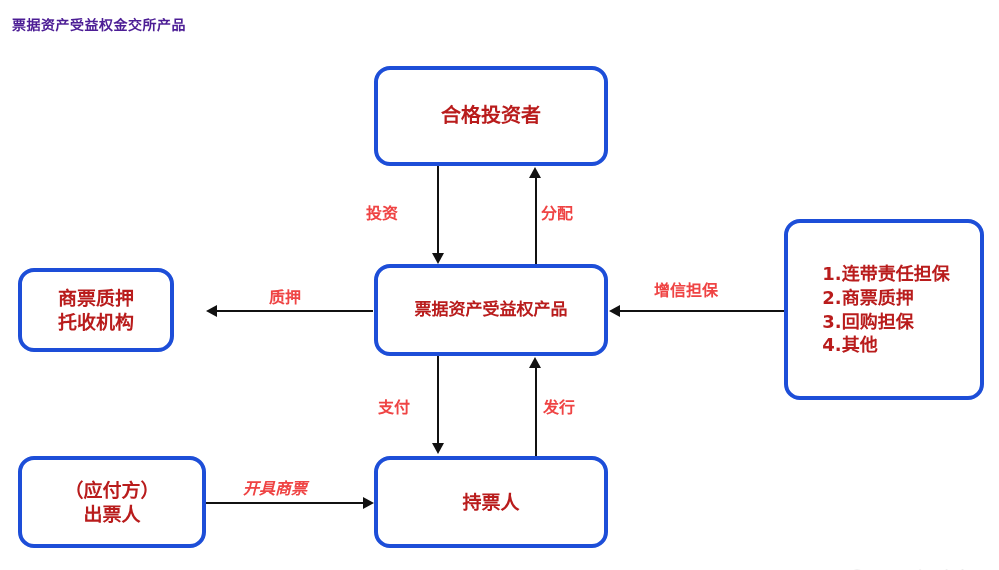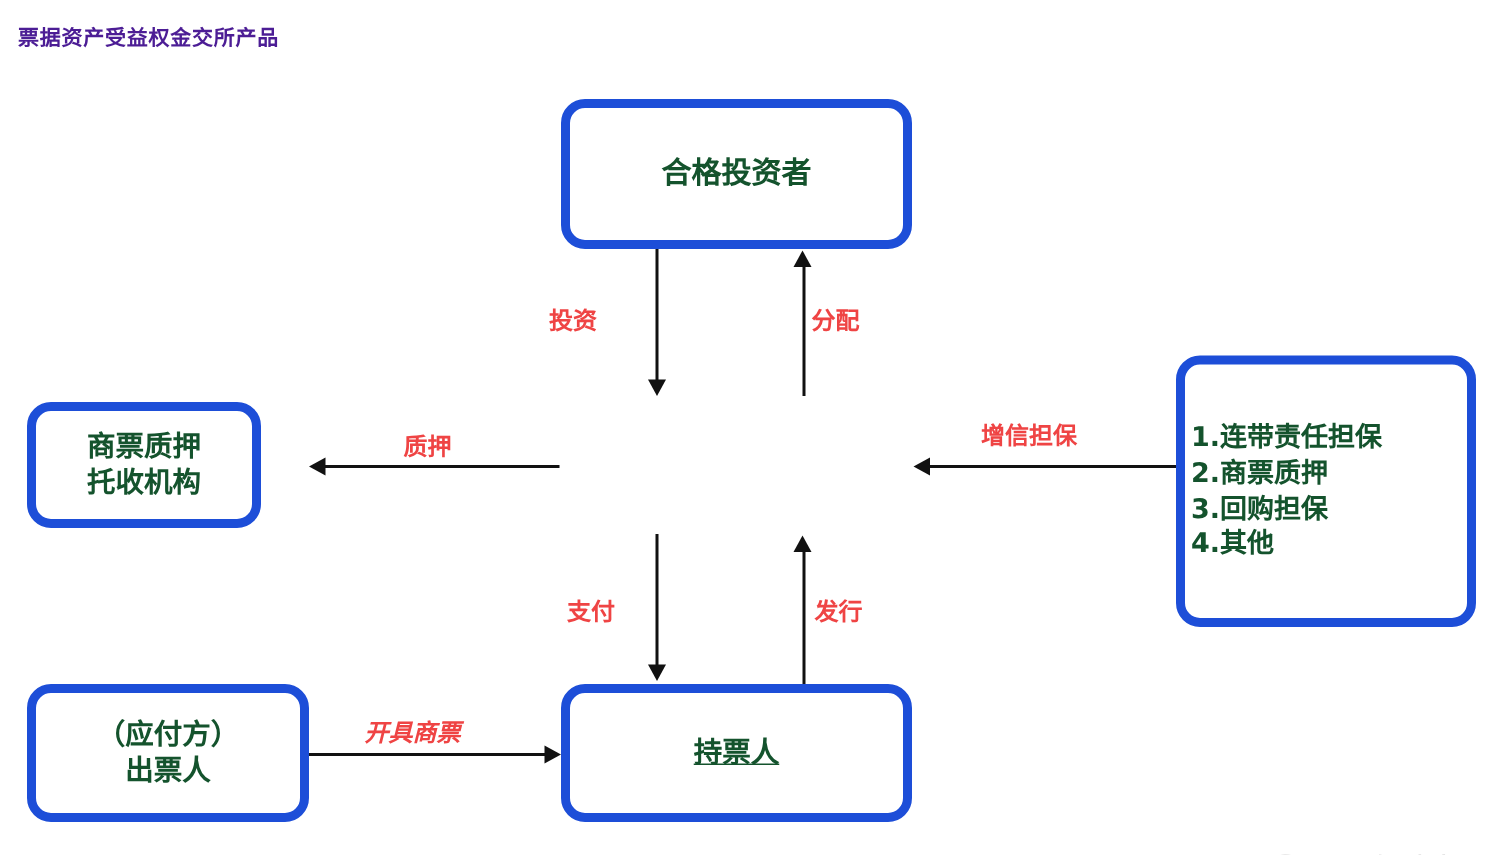--- a/index.html
+++ b/index.html
@@ -29,43 +29,43 @@
     font-weight: bold;
     letter-spacing: 0.5px;
     color: #4c1d95;
     white-space: nowrap;
   }
 
   
   .node {
     position: absolute;
     box-sizing: border-box;
-    border: 6px solid #1d4ed8;
+    border: 4px solid #1d4ed8;
     border-radius: 16px;
     background: #ffffff;
     display: flex;
     align-items: center;
     justify-content: center;
     text-align: center;
     font-weight: bold;
-    color: #14532d;
+    color: #b91c1c;
     line-height: 1.28;
   }
   .node .node-line {
     display: block;
     white-space: nowrap;
   }
 
   #node-investor      { left: 374px; top: 66px;  width: 234px; height: 100px; font-size: 20px; }
   #node-product       { left: 374px; top: 264px; width: 234px; height: 92px;  font-size: 17px; }
   #node-pledge        { left: 18px;  top: 268px; width: 156px; height: 84px;  font-size: 19px; }
-  #node-credit        { left: 784px; top: 237px; width: 200px; height: 181px; font-size: 18px;
-                        justify-content: flex-start; padding-left: 4px; }
+  #node-credit        { left: 784px; top: 219px; width: 200px; height: 181px; font-size: 18px;
+                        justify-content: center; padding-left: 4px; }
   #node-drawer        { left: 18px;  top: 456px; width: 188px; height: 92px;  font-size: 19px; }
-  #node-holder        { left: 374px; top: 456px; width: 234px; height: 92px;  font-size: 19px; text-decoration: underline; }
+  #node-holder        { left: 374px; top: 456px; width: 234px; height: 92px;  font-size: 19px; }
 
   .credit-list {
     text-align: left;
     font-size: 18px;
     line-height: 1.33;
     font-weight: bold;
     white-space: nowrap;
   }
   .credit-list .credit-item { display: block; }
 
@@ -141,20 +141,23 @@
 <body>
 
 <div id="canvas">
 
   <div class="diagram-title">票据资产受益权金交所产品</div>
 
   <div class="node" id="node-investor">
     <span class="node-line">合格投资者</span>
   </div>
 
+  <div class="node" id="node-product">
+    <span class="node-line">票据资产受益权产品</span>
+  </div>
 
   <div class="node" id="node-pledge">
     <div>
       <span class="node-line">商票质押</span>
       <span class="node-line">托收机构</span>
     </div>
   </div>
 
   <div class="node" id="node-credit">
     <div class="credit-list">

